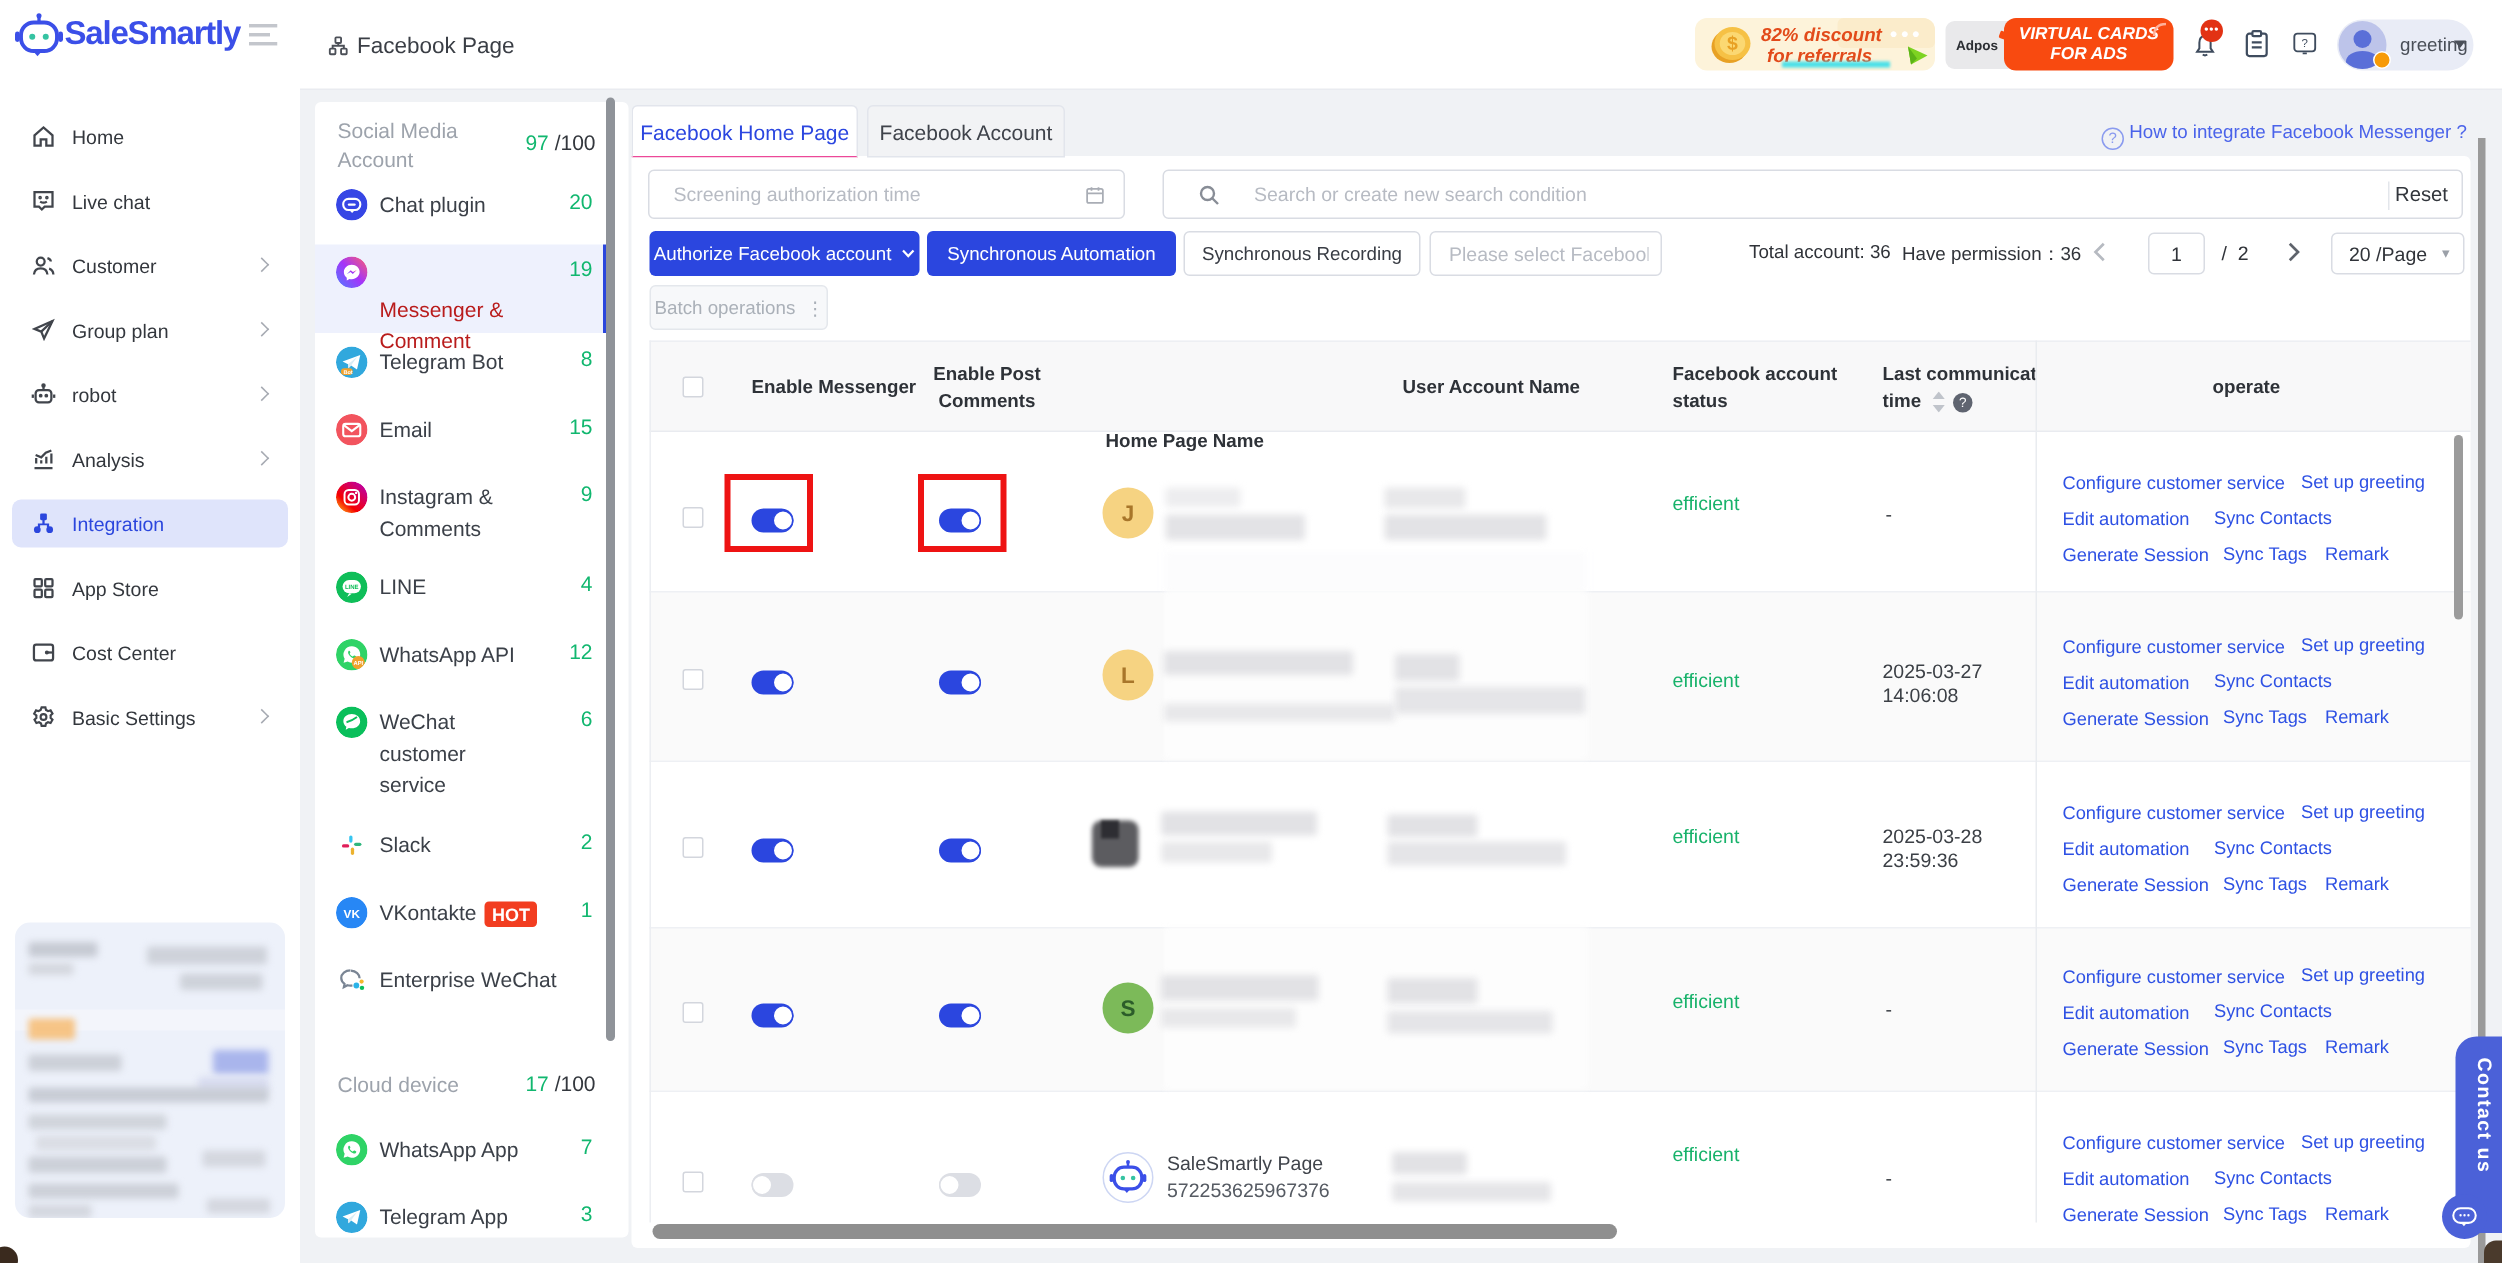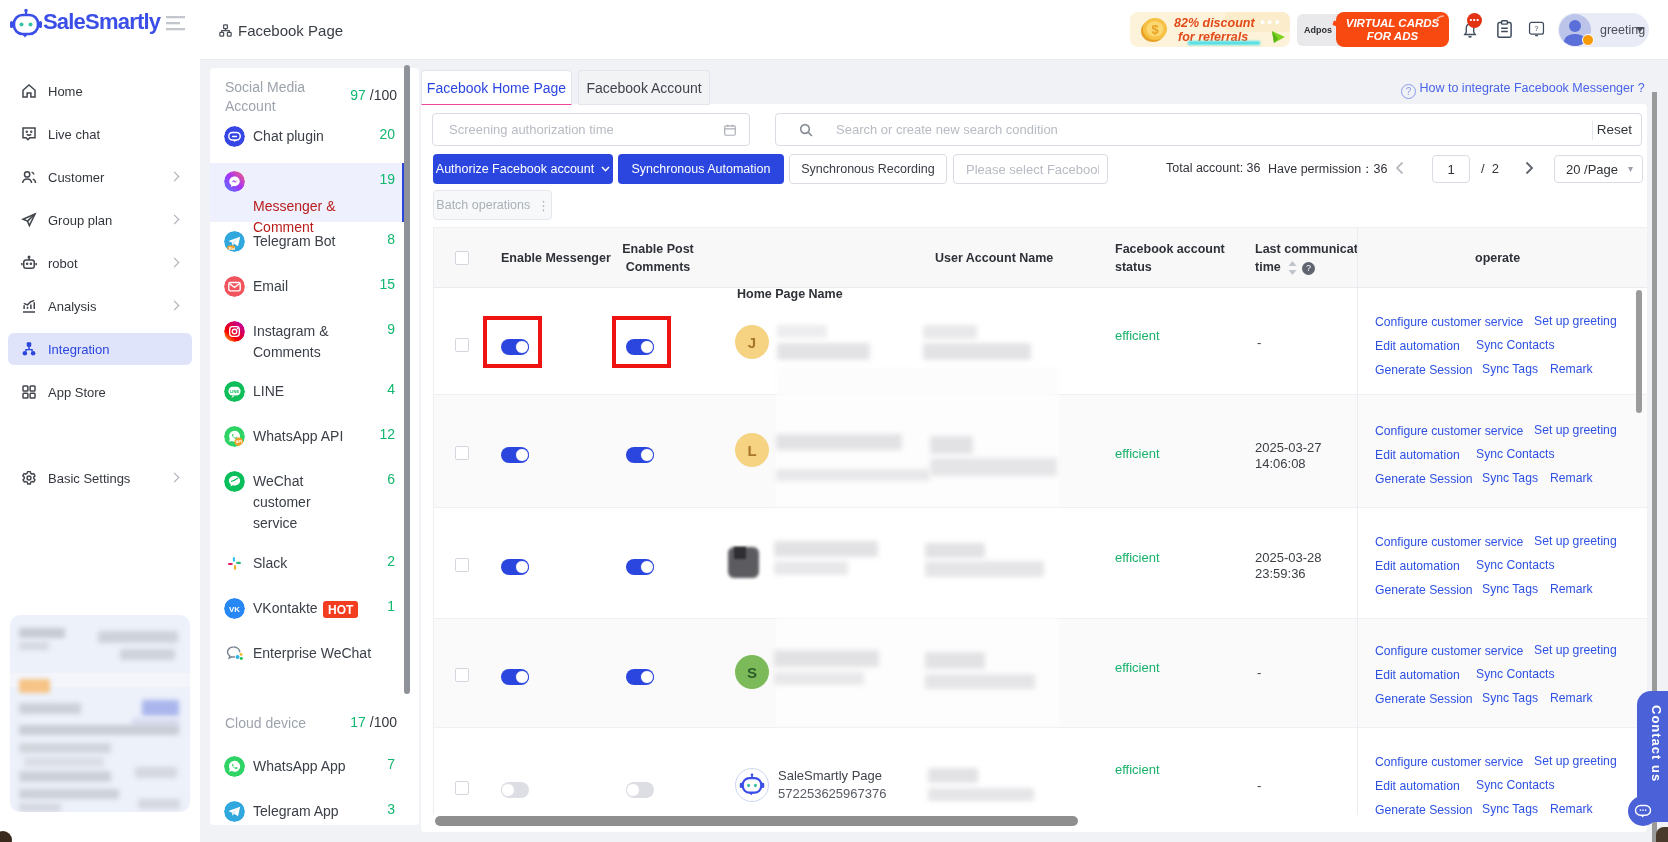--- a/index.html
+++ b/index.html
@@ -208,20 +208,28 @@
     </div>
   <div class="mi" style="top:375px;">
       <svg viewBox="0 0 24 24" fill="none" stroke="#41454c" stroke-width="2">
         <rect x="4" y="4" width="6.5" height="6.5" rx="1"></rect>
         <rect x="13.5" y="4" width="6.5" height="6.5" rx="1"></rect>
         <rect x="4" y="13.5" width="6.5" height="6.5" rx="1"></rect>
         <rect x="13.5" y="13.5" width="6.5" height="6.5" rx="1"></rect>
       </svg>
       <span class="lbl">App Store</span>
     </div>
+  <div class="mi" style="top:418px;">
+      <svg viewBox="0 0 24 24" fill="none" stroke="#41454c" stroke-width="2">
+        <rect x="3.5" y="5" width="17" height="14" rx="2"></rect>
+        <path d="M14 12 h6.5"></path>
+        <circle cx="15" cy="12" r="0.8" fill="#41454c"></circle>
+      </svg>
+      <span class="lbl">Cost Center</span>
+    </div>
   <div class="mi" style="top:461px;">
       <svg viewBox="0 0 24 24" fill="none" stroke="#41454c" stroke-width="1.9">
         <path d="M10.3 3.5 h3.4 l.5 2.2 a6.6 6.6 0 0 1 1.9 1.1 l2.2-.7 1.7 2.9 -1.7 1.6 a6.6 6.6 0 0 1 0 2.2 l1.7 1.6 -1.7 2.9 -2.2-.7 a6.6 6.6 0 0 1 -1.9 1.1 l-.5 2.2 h-3.4 l-.5-2.2 a6.6 6.6 0 0 1 -1.9-1.1 l-2.2.7 -1.7-2.9 1.7-1.6 a6.6 6.6 0 0 1 0-2.2 L3.7 9 5.4 6.1 l2.2.7 a6.6 6.6 0 0 1 1.9-1.1 Z"></path>
         <circle cx="12" cy="12" r="2.6"></circle>
       </svg>
       <span class="lbl">Basic Settings</span>
       <span class="chev"></span>
     </div>
 
   <div class="abs" style="left:10px;top:615px;width:180px;height:197px;background:#edf1fa;border-radius:10px;overflow:hidden;">

